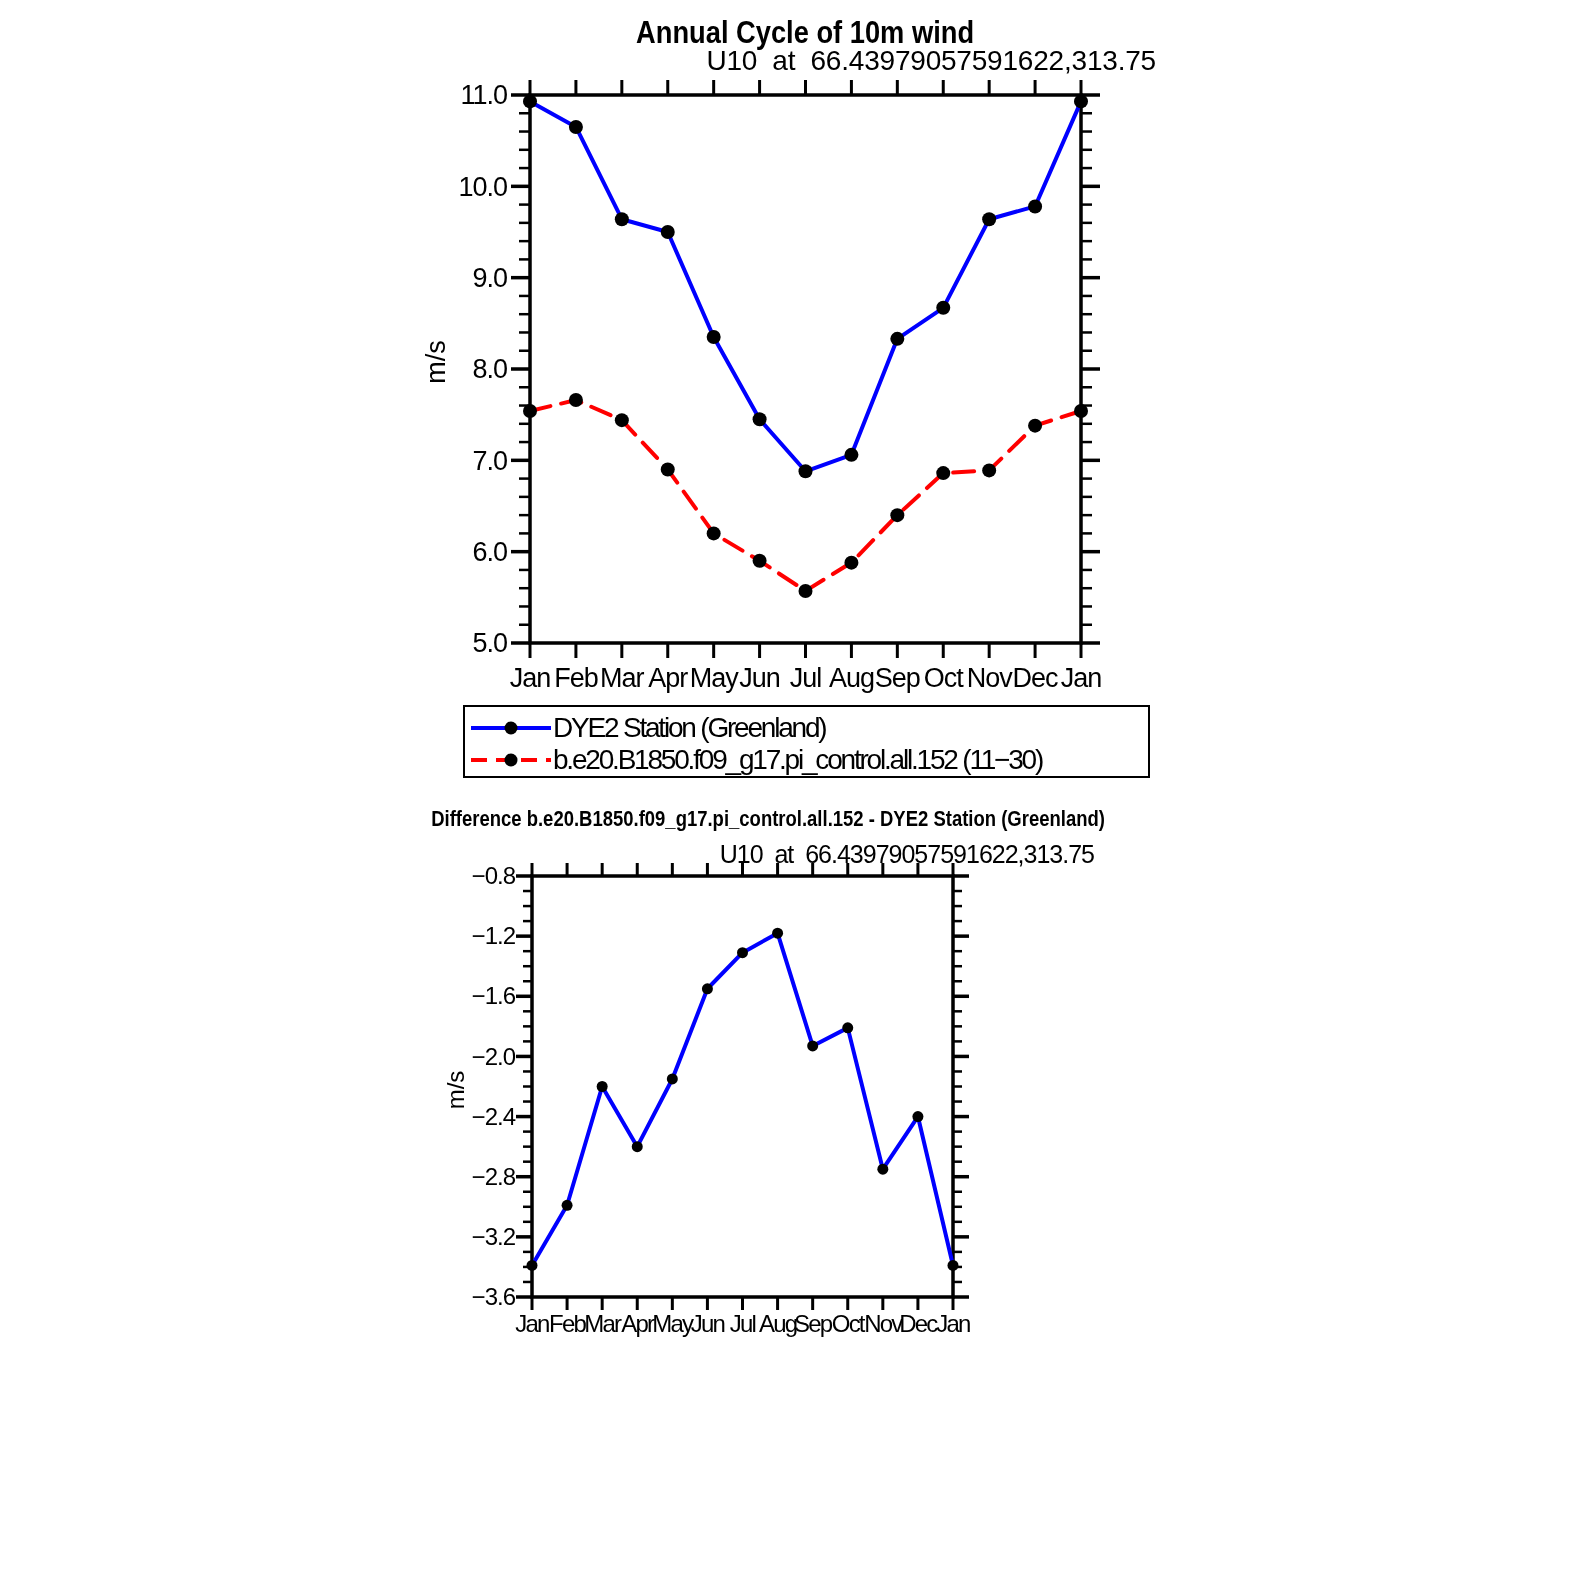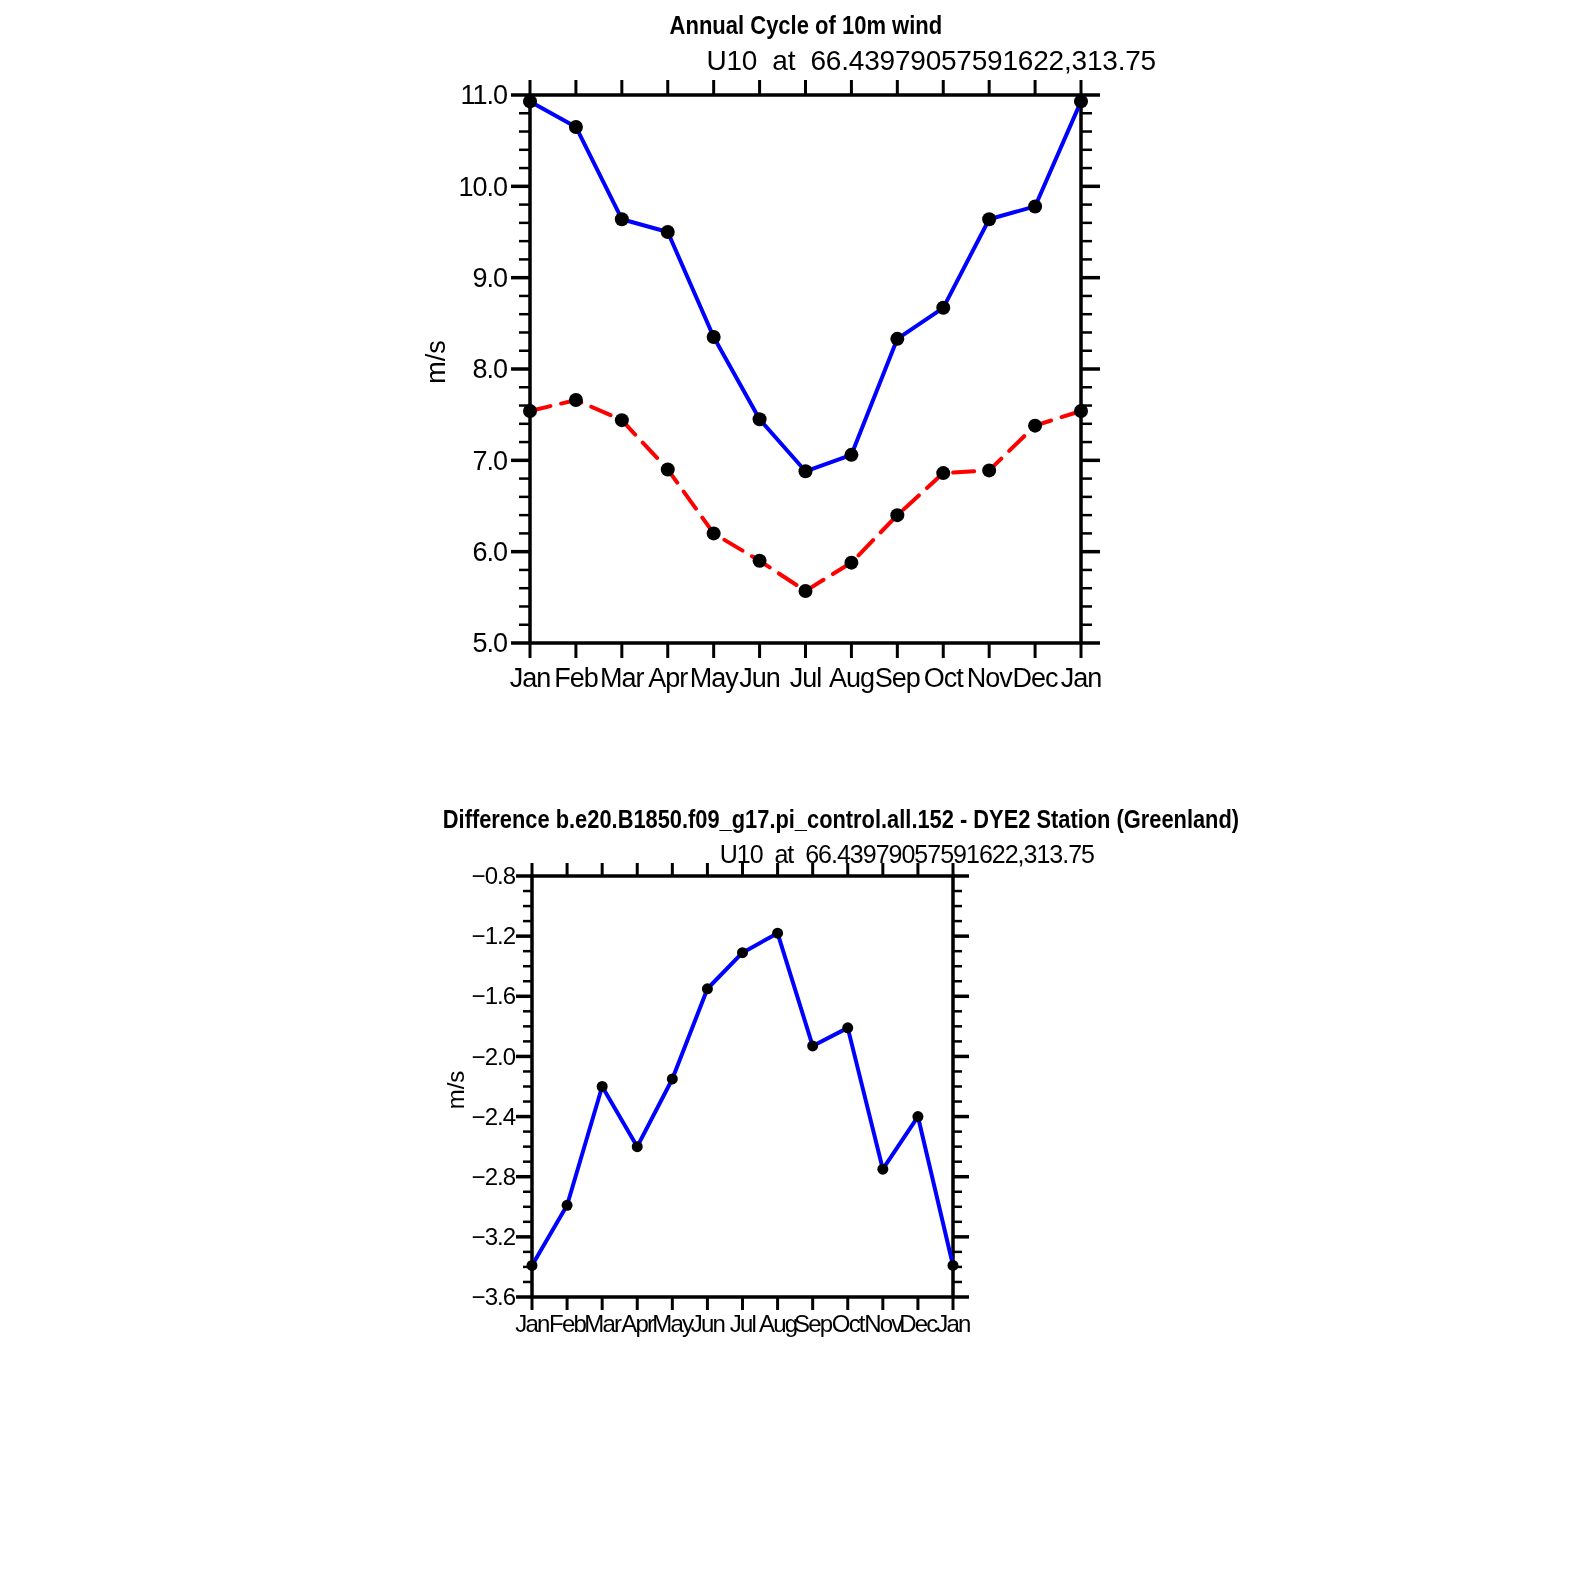--- a/index.html
+++ b/index.html
@@ -3,23 +3,23 @@
 <meta charset="utf-8">
 <style>
   html,body{margin:0;padding:0;background:#ffffff;}
   .canvas{position:relative;width:1574px;height:1574px;background:#ffffff;
           font-family:"Liberation Sans", sans-serif;color:#000;overflow:hidden;}
   .abs{position:absolute;}
   .ttl{font-weight:bold;text-align:center;white-space:pre;}
   .sub{font-weight:normal;text-align:right;white-space:pre;}
   .squeeze{display:inline-block;transform:scaleX(0.88);transform-origin:50% 50%;}
   .squeeze2{display:inline-block;transform:scaleX(0.84);transform-origin:50% 50%;}
-  .ttl-top{left:430px;top:8px;width:751px;font-size:25px;line-height:34px;}
+  .ttl-top{left:430px;top:16px;width:751px;font-size:31px;line-height:34px;}
   .sub-top{left:406px;top:46px;width:750px;font-size:28px;line-height:30px;letter-spacing:-0.2px;}
-  .ttl-diff{left:367px;top:806px;width:751px;font-size:26px;line-height:26px;}
+  .ttl-diff{left:367px;top:806px;width:751px;font-size:22px;line-height:26px;}
   .sub-diff{left:344px;top:840px;width:750px;font-size:25px;line-height:28px;letter-spacing:-1px;}
   .ylab{transform:translate(-50%,-50%) rotate(-90deg);white-space:nowrap;}
   .ylab-top{left:436px;top:362px;font-size:27px;}
   .ylab-diff{left:456px;top:1090px;font-size:24px;}
   #plot{left:0;top:0;}
   .legend{left:463px;top:705px;width:687px;height:73px;border:2.5px solid #000;box-sizing:border-box;background:#fff;}
   .lrow{position:absolute;left:4px;display:flex;align-items:center;height:20px;}
   .lrow1{top:11px;}
   .lrow2{top:43px;}
   .ltext{font-size:28px;letter-spacing:-2.2px;white-space:pre;line-height:20px;}
@@ -286,18 +286,34 @@
       <circle cx="847.75" cy="1027.8607142857143" r="5.5" fill="#000000"></circle>
       <circle cx="882.8333333333333" cy="1169.1964285714284" r="5.5" fill="#000000"></circle>
       <circle cx="917.9166666666667" cy="1116.5714285714284" r="5.5" fill="#000000"></circle>
       <circle cx="953" cy="1265.425" r="5.5" fill="#000000"></circle>
     </svg>
 
   <div class="abs ttl ttl-top"><span class="squeeze">Annual Cycle of 10m wind</span></div>
   <div class="abs sub sub-top">U10  at  66.43979057591622,313.75</div>
   <div class="abs ylab ylab-top" style="font-size:27px;">m/s</div>
 
+  <div class="abs legend">
+    <div class="lrow lrow1">
+      <svg class="lsample" width="84" height="20">
+          <line x1="2" y1="10" x2="82" y2="10" stroke="#0000ff" stroke-width="4"></line>
+          <circle cx="42" cy="10" r="6.5" fill="#000000"></circle>
+        </svg>
+      <span class="ltext">DYE2 Station (Greenland)</span>
+    </div>
+    <div class="lrow lrow2">
+      <svg class="lsample" width="84" height="20">
+          <line x1="2" y1="10" x2="82" y2="10" stroke="#ff0000" stroke-width="4" stroke-dasharray="16 9"></line>
+          <circle cx="42" cy="10" r="6.5" fill="#000000"></circle>
+        </svg>
+      <span class="ltext">b.e20.B1850.f09_g17.pi_control.all.152 (11−30)</span>
+    </div>
+  </div>
 
   <div class="abs ttl ttl-diff"><span class="squeeze2">Difference b.e20.B1850.f09_g17.pi_control.all.152 - DYE2 Station (Greenland)</span></div>
   <div class="abs sub sub-diff">U10  at  66.43979057591622,313.75</div>
   <div class="abs ylab ylab-diff" style="font-size:24px;">m/s</div>
 
 </div>
 
 </body></html>

